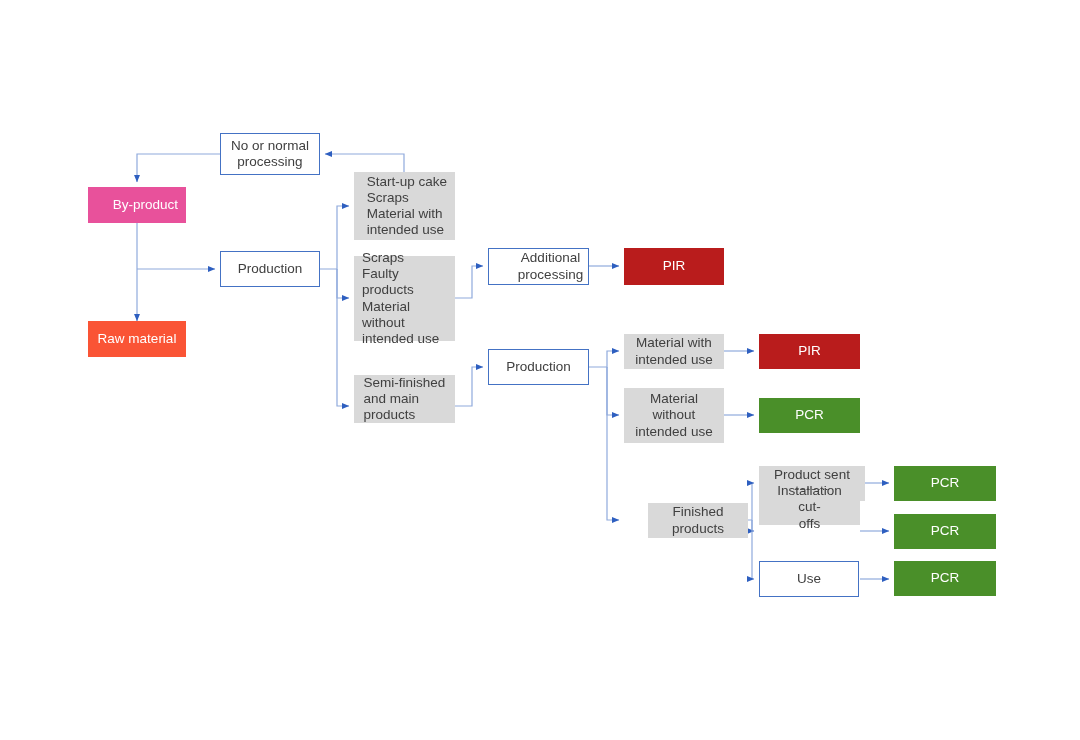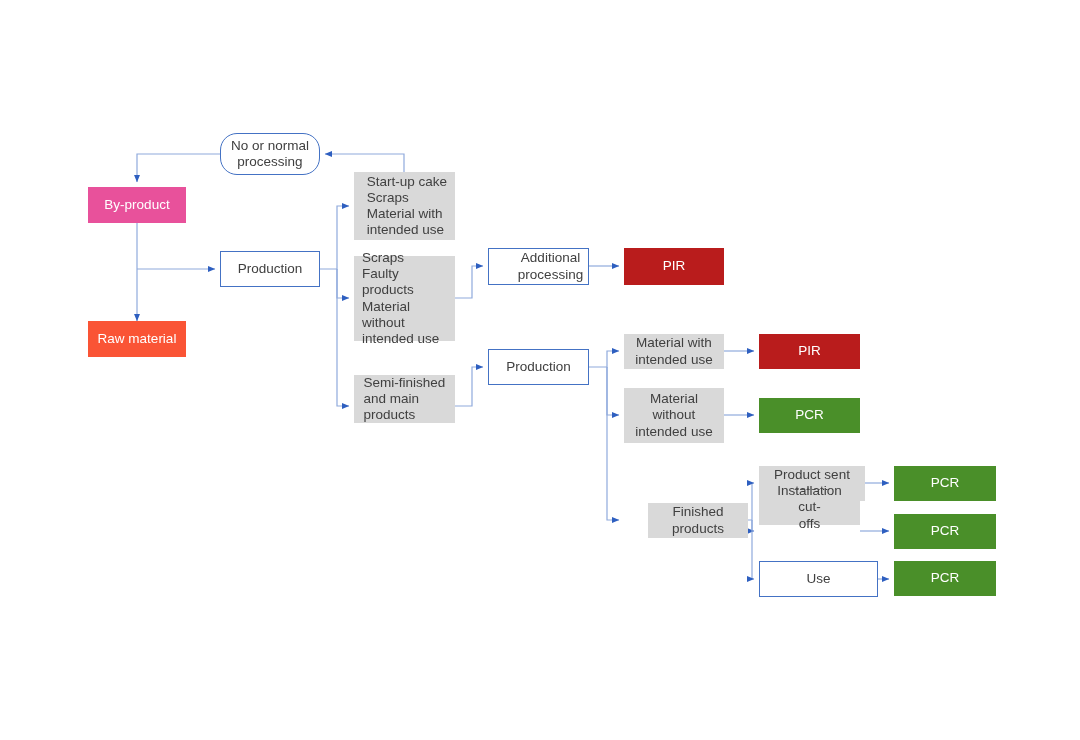--- a/index.html
+++ b/index.html
@@ -73,23 +73,23 @@
         <polyline points="724,415 754,415" fill="none" stroke="#8FAADC" stroke-width="1.2" marker-end="url(#ah)"></polyline>
         <polyline points="724,520 752,520 752,483 754,483" fill="none" stroke="#8FAADC" stroke-width="1.2" marker-end="url(#ah)"></polyline>
         <polyline points="752,520 752,531 754,531" fill="none" stroke="#8FAADC" stroke-width="1.2" marker-end="url(#ah)"></polyline>
         <polyline points="752,520 752,579 754,579" fill="none" stroke="#8FAADC" stroke-width="1.2" marker-end="url(#ah)"></polyline>
         <polyline points="860,483 889,483" fill="none" stroke="#8FAADC" stroke-width="1.2" marker-end="url(#ah)"></polyline>
         <polyline points="860,531 889,531" fill="none" stroke="#8FAADC" stroke-width="1.2" marker-end="url(#ah)"></polyline>
         <polyline points="860,579 889,579" fill="none" stroke="#8FAADC" stroke-width="1.2" marker-end="url(#ah)"></polyline>
       </g>
   </svg>
   <div id="node-layer">
-      <div class="node n-process center" style="left: 220px; top: 133px; width: 100px; height: 42px; border-radius: 17px;"><span>No or normal
+      <div class="node n-process center" style="left: 220px; top: 133px; width: 100px; height: 42px;"><span>No or normal
 processing</span></div>
-      <div class="node n-byproduct center" style="left: 88px; top: 187px; width: 98px; height: 36px;"><span>By-product</span></div>
+      <div class="node n-byproduct center" style="left: 88px; top: 187px; width: 98px; height: 36px; justify-content: flex-end;"><span>By-product</span></div>
       <div class="node n-raw center" style="left: 88px; top: 321px; width: 98px; height: 36px;"><span>Raw material</span></div>
       <div class="node n-process center" style="left: 220px; top: 251px; width: 100px; height: 36px;"><span>Production</span></div>
       <div class="node n-material left" style="left: 354px; top: 172px; width: 101px; height: 68px; justify-content: flex-end;"><span>Start-up cake
 Scraps
 Material with
 intended use</span></div>
       <div class="node n-material left" style="left: 354px; top: 256px; width: 101px; height: 85px;"><span>Scraps
 Faulty products
 Material
 without
@@ -107,18 +107,18 @@
 without
 intended use</span></div>
       <div class="node n-material center" style="left: 624px; top: 503px; width: 100px; height: 35px; margin-left: 24px;"><span>Finished
 products</span></div>
       <div class="node n-pir center" style="left: 759px; top: 334px; width: 101px; height: 35px;"><span>PIR</span></div>
       <div class="node n-pcr center" style="left: 759px; top: 398px; width: 101px; height: 35px;"><span>PCR</span></div>
       <div class="node n-material center" style="left: 759px; top: 466px; width: 106px; height: 35px;"><span>Product sent
 retour</span></div>
       <div class="node n-material center" style="left: 759px; top: 490px; width: 101px; height: 35px;"><span>Installation cut-
 offs</span></div>
-      <div class="node n-process center" style="left: 759px; top: 561px; width: 119px; height: 36px;"><span>Use</span></div>
+      <div class="node n-process center" style="left: 759px; top: 561px; width: 100px; height: 36px;"><span>Use</span></div>
       <div class="node n-pcr center" style="left: 894px; top: 466px; width: 102px; height: 35px;"><span>PCR</span></div>
       <div class="node n-pcr center" style="left: 894px; top: 514px; width: 102px; height: 35px;"><span>PCR</span></div>
       <div class="node n-pcr center" style="left: 894px; top: 561px; width: 102px; height: 35px;"><span>PCR</span></div>
     </div>
 </div>
 
 </body></html>

